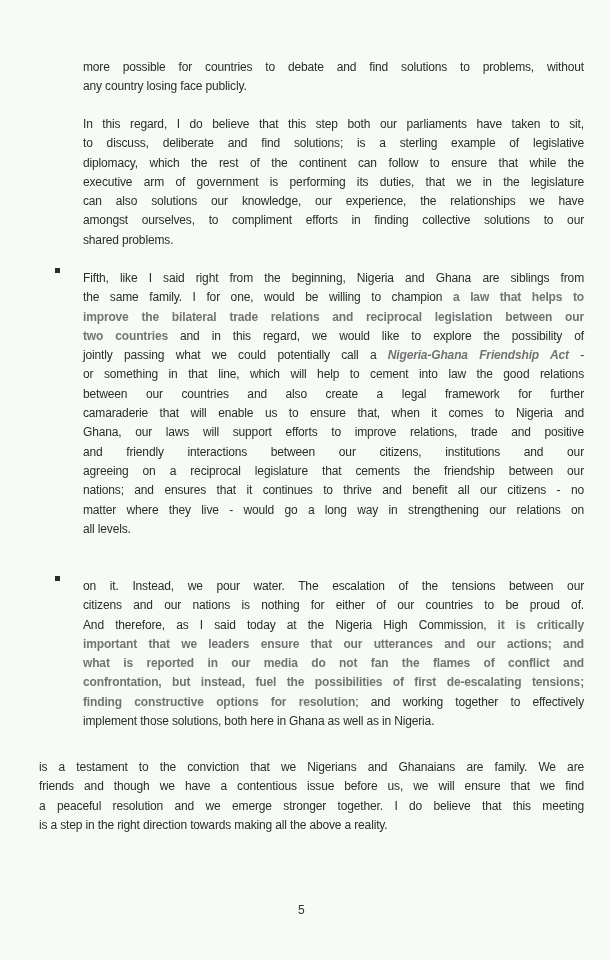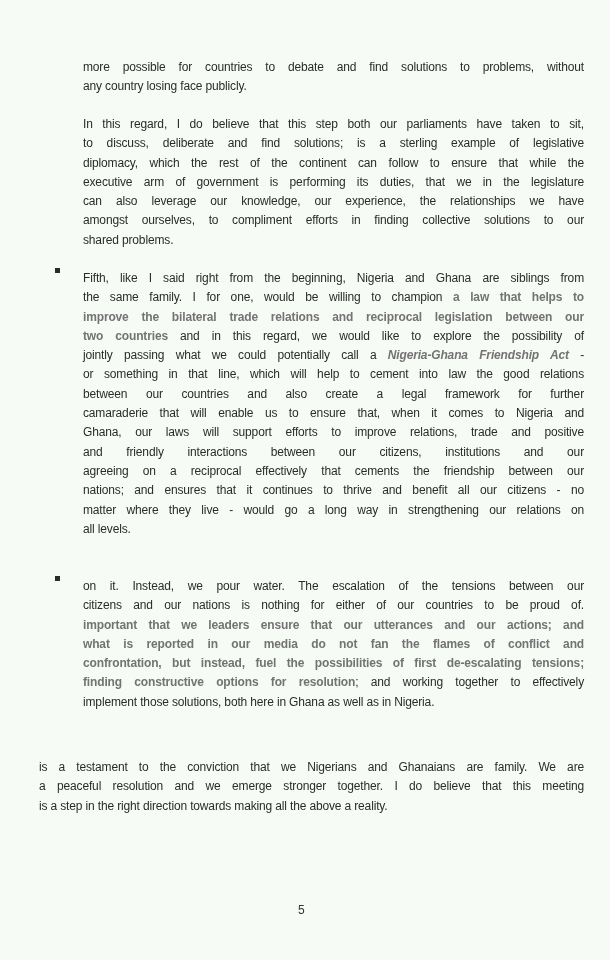--- a/index.html
+++ b/index.html
@@ -43,54 +43,56 @@
   <div class="para" style="left:75px; top:50px; width:501px;">
     <span class="ln">more possible for countries to debate and find solutions to problems, without</span>
     <span class="ln last">any country losing face publicly.</span>
   </div>
 
   <div class="para" style="left:75px; top:107px; width:501px;">
     <span class="ln">In this regard, I do believe that this step both our parliaments have taken to sit,</span>
     <span class="ln">to discuss, deliberate and find solutions; is a sterling example of legislative</span>
     <span class="ln">diplomacy, which the rest of the continent can follow to ensure that while the</span>
     <span class="ln">executive arm of government is performing its duties, that we in the legislature</span>
-    <span class="ln">can also leverage our knowledge, our experience, the relationships we have</span>
+    <span class="ln">can also solutions our knowledge, our experience, the relationships we have</span>
     <span class="ln">amongst ourselves, to compliment efforts in finding collective solutions to our</span>
     <span class="ln last">shared problems.</span>
   </div>
 
   <div class="bullet" style="left:55px; top:268px;"></div>
   <div class="para" style="left:75px; top:261px; width:501px;">
     <span class="ln">Fifth, like I said right from the beginning, Nigeria and Ghana are siblings from</span>
     <span class="ln"><span>the same family. I for one, would be willing to champion </span><b>a law that helps to</b></span>
     <span class="ln"><b>improve the bilateral trade relations and reciprocal legislation between our</b></span>
     <span class="ln"><b>two countries</b><span> and in this regard, we would like to explore the possibility of</span></span>
     <span class="ln"><span>jointly passing what we could potentially call a </span><b><i>Nigeria-Ghana Friendship Act</i></b><span> -</span></span>
     <span class="ln">or something in that line, which will help to cement into law the good relations</span>
     <span class="ln">between our countries and also create a legal framework for further</span>
     <span class="ln">camaraderie that will enable us to ensure that, when it comes to Nigeria and</span>
     <span class="ln">Ghana, our laws will support efforts to improve relations, trade and positive</span>
     <span class="ln">and friendly interactions between our citizens, institutions and our</span>
-    <span class="ln">agreeing on a reciprocal effectively that cements the friendship between our</span>
+    <span class="ln">agreeing on a reciprocal legislature that cements the friendship between our</span>
     <span class="ln">nations; and ensures that it continues to thrive and benefit all our citizens - no</span>
     <span class="ln">matter where they live - would go a long way in strengthening our relations on</span>
     <span class="ln last">all levels.</span>
   </div>
 
   <div class="bullet" style="left:55px; top:576px;"></div>
   <div class="para" style="left:75px; top:569px; width:501px;">
     <span class="ln">on it. Instead, we pour water. The escalation of the tensions between our</span>
     <span class="ln">citizens and our nations is nothing for either of our countries to be proud of.</span>
+    <span class="ln"><span>And therefore, as I said today at the Nigeria High Commission, </span><b>it is critically</b></span>
     <span class="ln"><b>important that we leaders ensure that our utterances and our actions; and</b></span>
     <span class="ln"><b>what is reported in our media do not fan the flames of conflict and</b></span>
     <span class="ln"><b>confrontation, but instead, fuel the possibilities of first de-escalating tensions;</b></span>
     <span class="ln"><b>finding constructive options for resolution</b><span>; and working together to effectively</span></span>
     <span class="ln last">implement those solutions, both here in Ghana as well as in Nigeria.</span>
   </div>
 
   <div class="para" style="left:31px; top:750px; width:545px;">
     <span class="ln">is a testament to the conviction that we Nigerians and Ghanaians are family.  We are</span>
+    <span class="ln">friends and though we have a contentious issue before us, we will ensure that we find</span>
     <span class="ln">a peaceful resolution and we emerge stronger together. I do believe that this meeting</span>
     <span class="ln last">is a step in the right direction towards making all the above a reality.</span>
   </div>
 
   <div class="page-number">5</div>
 </div>
 
 </body></html>

